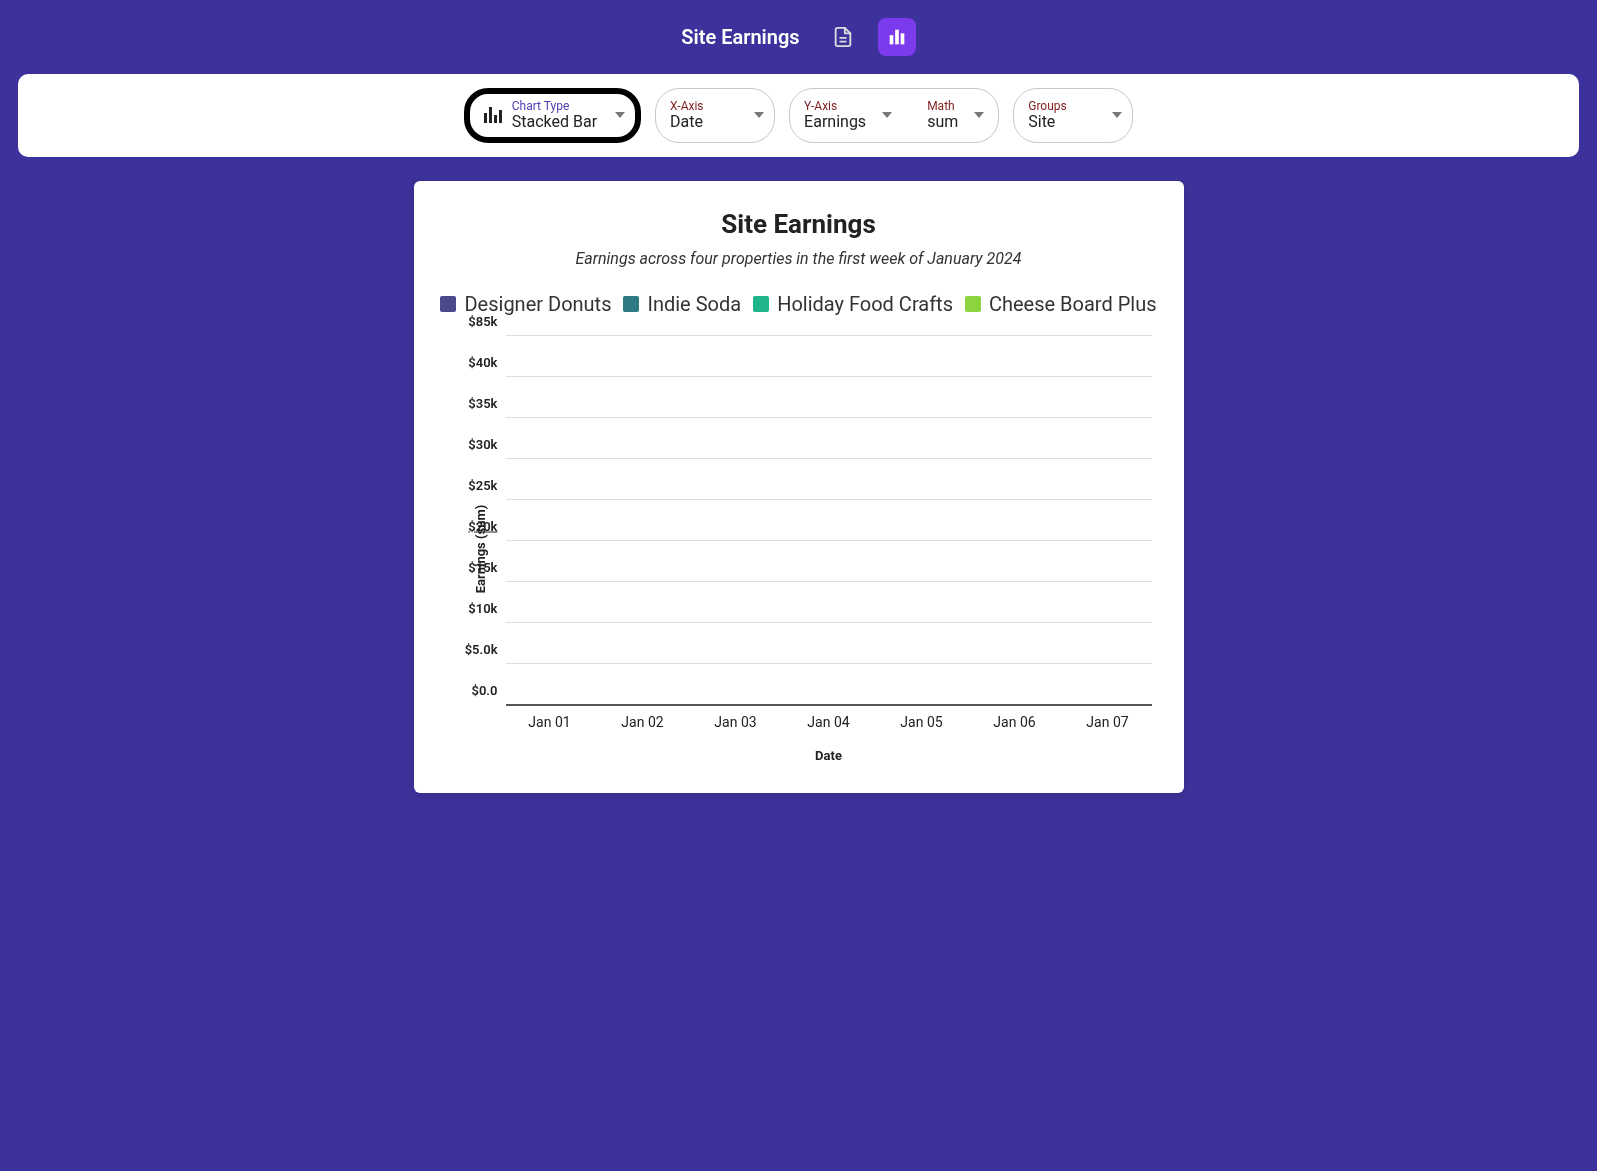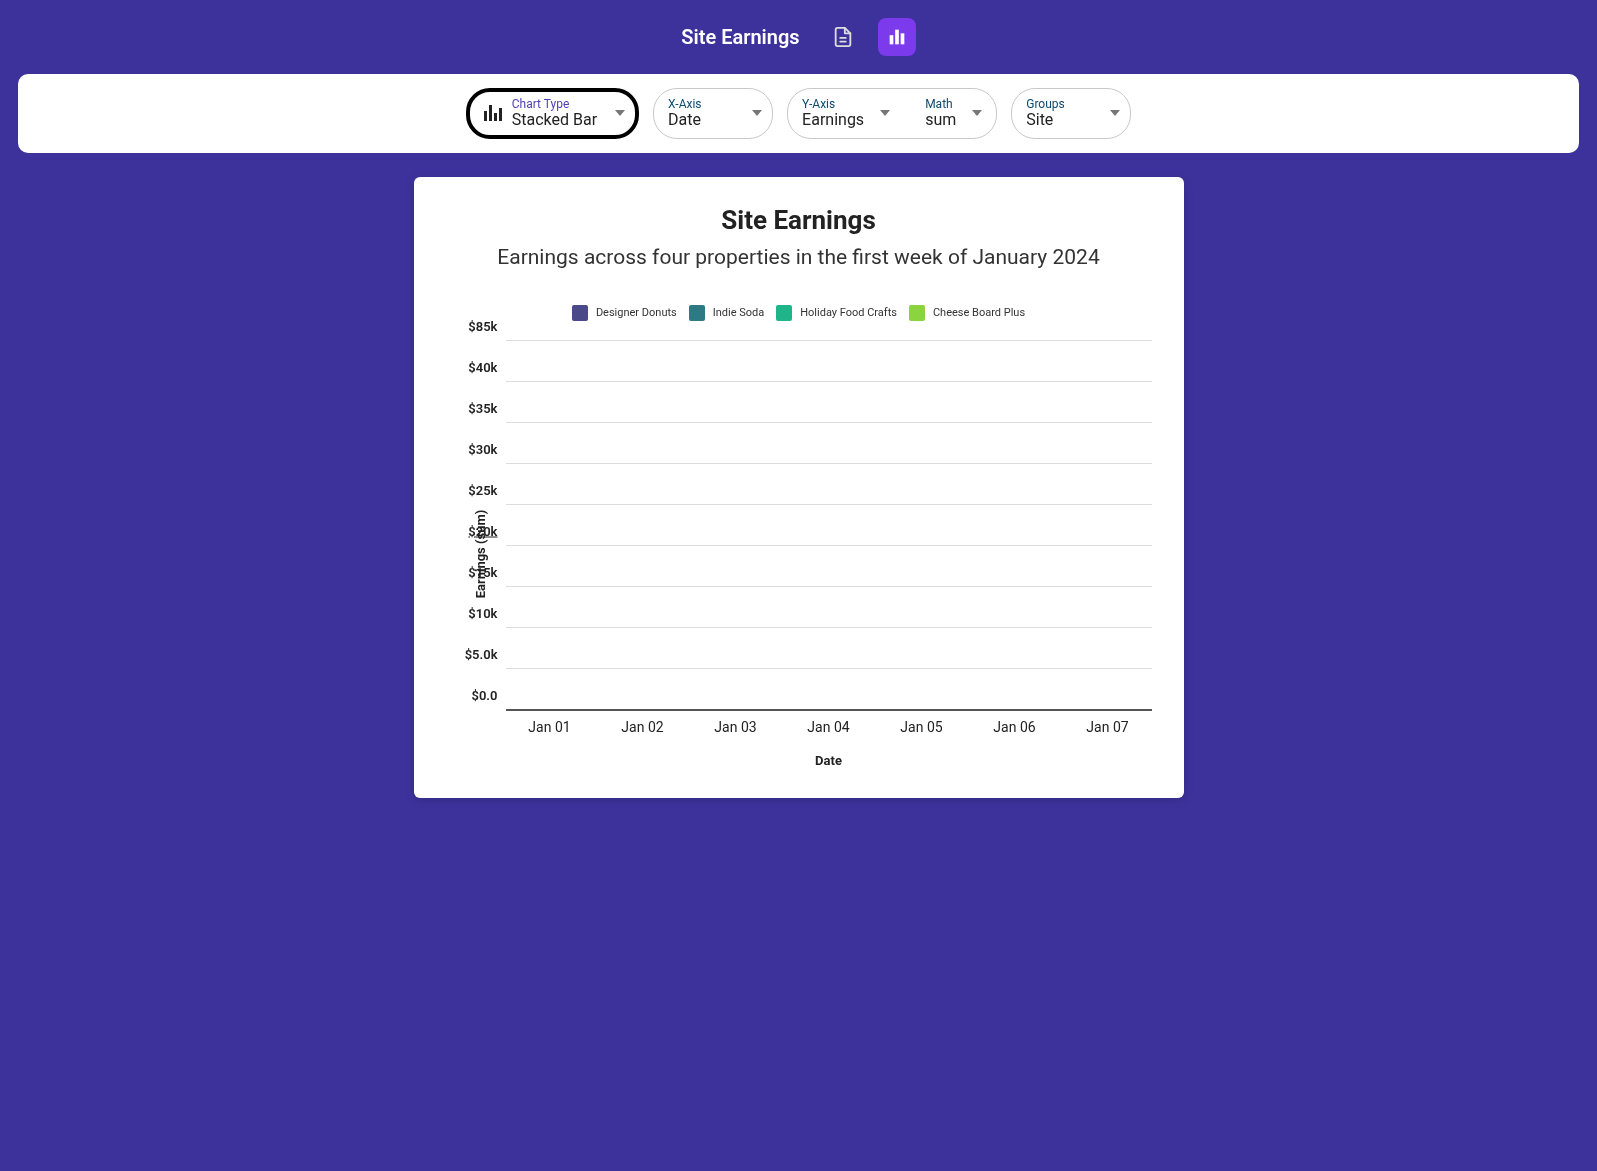--- a/index.html
+++ b/index.html
@@ -52,46 +52,46 @@
     border: 1px solid #c9c9c9;
     border-radius: 24px;
     padding: 6px 38px 6px 14px;
     min-width: 120px;
     cursor: pointer;
     display: flex;
     align-items: center;
     gap: 10px;
   }
   .selector.active {
-    border: 4px solid #000000;
+    border: 6px solid #000000;
   }
   .selector-texts { display: flex; flex-direction: column; line-height: 1.1; }
-  .selector-label { font-size: 12px; color: #0c4a6e; }
+  .selector-label { font-size: 12px; color: #7f1d1d; }
   .selector.active .selector-label { color: #4f3fb5; }
   .selector-value { font-size: 16px; color: #222; }
   .selector .chevron {
     position: absolute; right: 10px; top: 50%; transform: translateY(-50%);
     width: 0; height: 0; border-left: 5px solid transparent; border-right: 5px solid transparent; border-top: 6px solid #777;
   }
   .selector.double { display: flex; gap: 35px; padding-right: 14px; }
   .selector.double .sub { position: relative; padding-right: 26px; }
   .selector.double .sub .chevron { right: 0; }
   .chart-card {
     background: #fff;
     width: 770px;
     margin: 24px auto 0;
     border-radius: 6px;
     padding: 28px 22px 30px;
     box-shadow: 0 2px 10px rgba(0,0,0,.15);
   }
   .chart-title { text-align: center; font-size: 26px; font-weight: 700; color: #222; }
-  .chart-subtitle { text-align: center; font-size: 21px; color: #333; margin-top: 10px; }
+  .chart-subtitle { text-align: center; font-size: 16px; color: #333; margin-top: 10px; font-style: italic; }
   .legend {
-    display: flex; justify-content: center; gap: 12px; margin-top: 36px; flex-wrap: wrap;
-    font-size: 11px; color: #333;
+    display: flex; justify-content: center; gap: 12px; margin-top: 24px; flex-wrap: wrap;
+    font-size: 20px; color: #333;
   }
   .legend-item { display: flex; align-items: center; gap: 8px; }
   .swatch { width: 16px; height: 16px; border-radius: 2px; }
   .plot-wrap { position: relative; margin-top: 20px; padding-left: 70px; padding-right: 10px; }
   .ylabel {
     position: absolute; left: 0; top: 50%; transform: translateY(-50%) rotate(-90deg);
     transform-origin: center; font-size: 13px; font-weight: 700; color: #222; white-space: nowrap;
   }
   .plot {
     position: relative; height: 370px; border-bottom: 1px solid #555;

